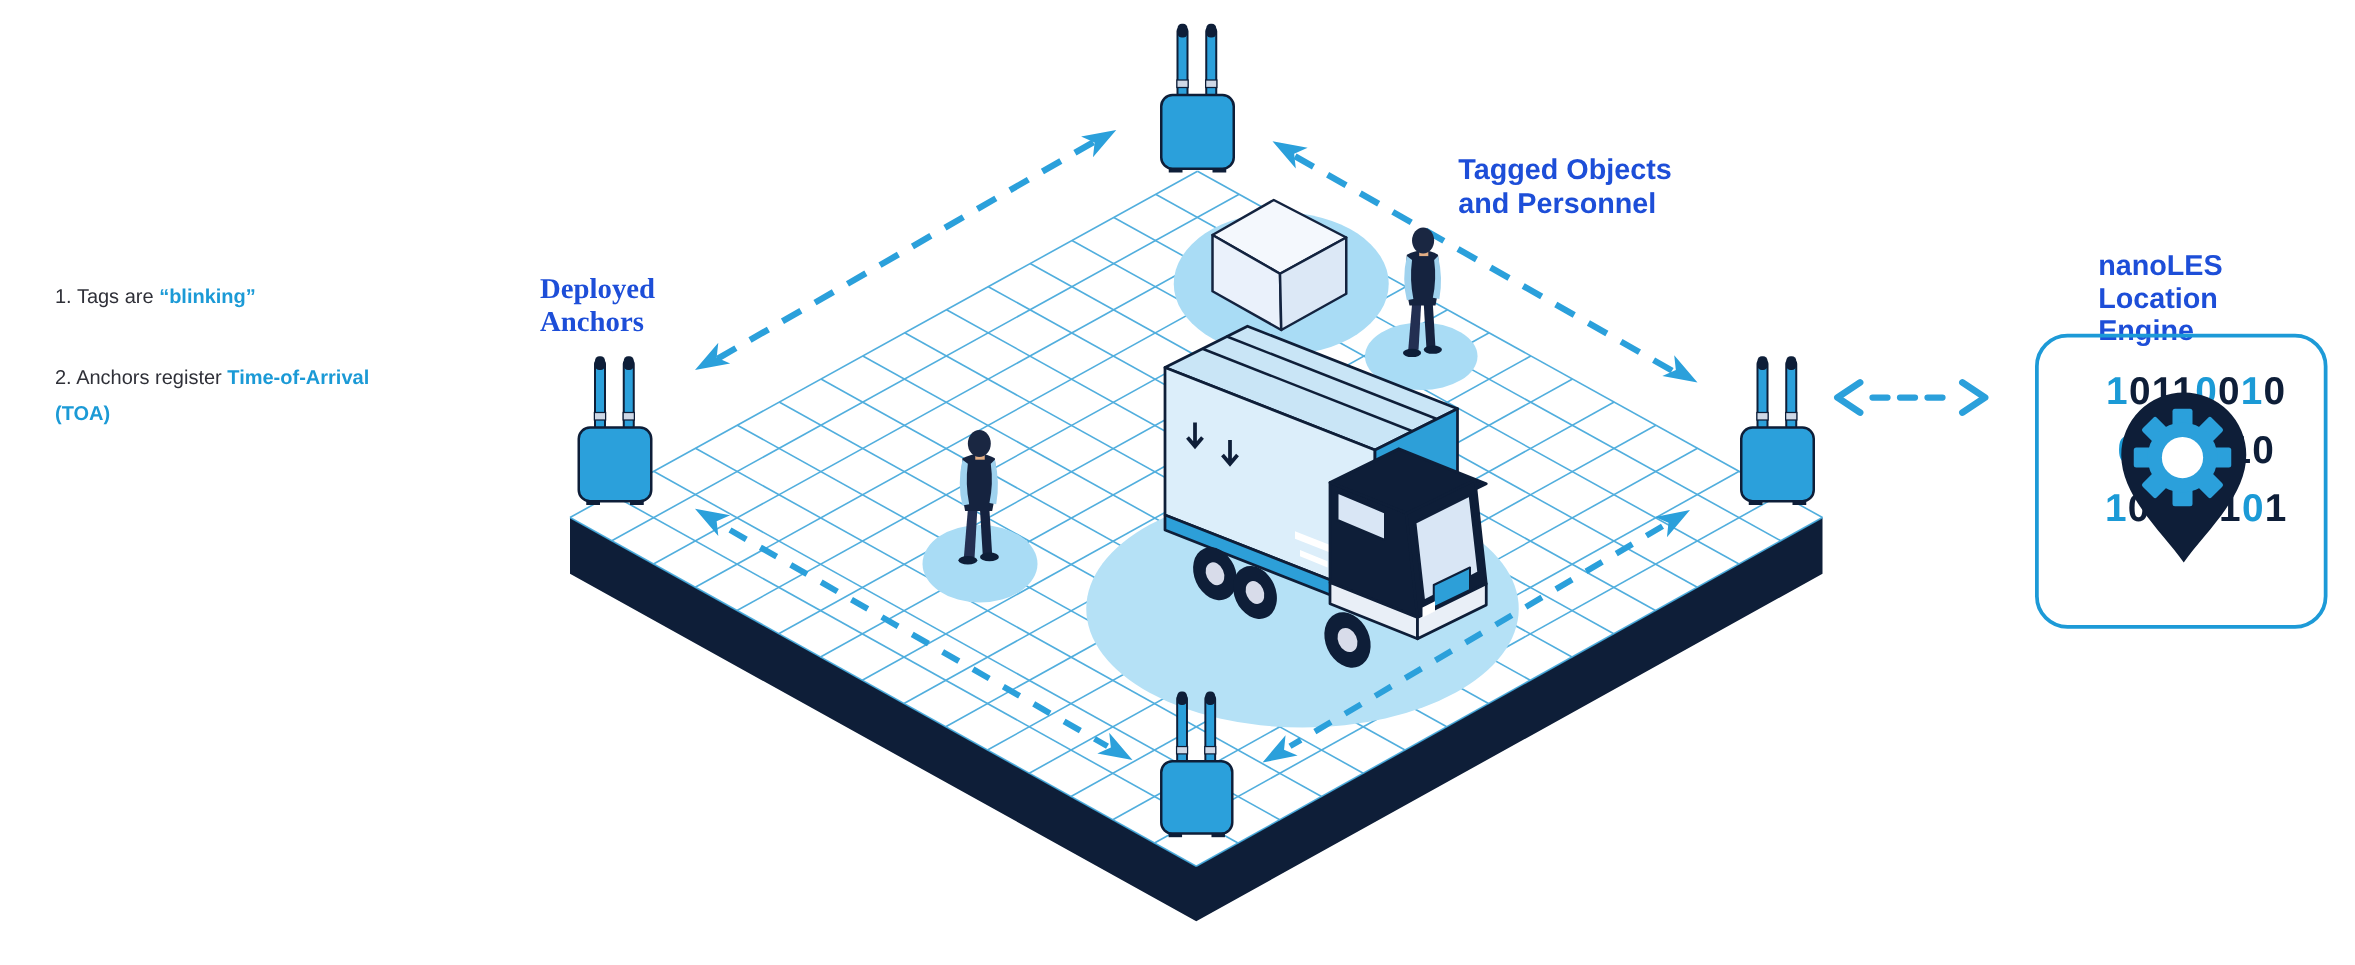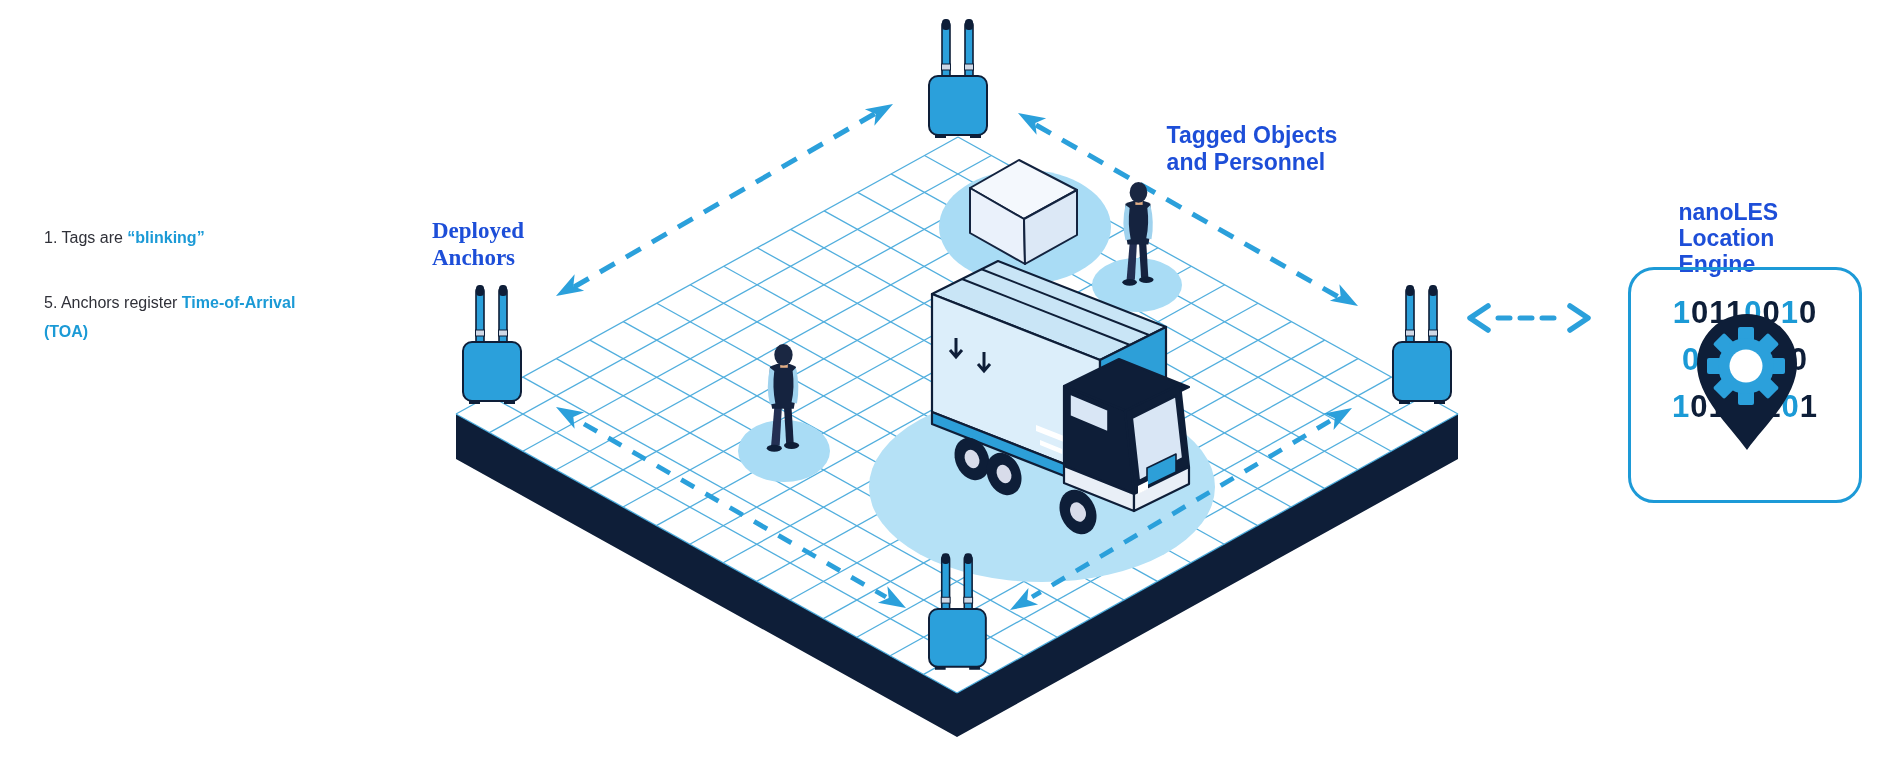--- a/index.html
+++ b/index.html
@@ -20,21 +20,21 @@
   .lbl-deployed{left:478px;top:217px;font-family:Liberation Serif, serif;}
   .lbl-tagged{left:1252px;top:122px;}
   .lbl-engine{left:1747px;top:199px;font-size:23px;line-height:26px;}
 
   
   .engine-box{position:absolute;left:1628px;top:267px;width:234px;height:236px;
               border:3.5px solid #1d9ad7;border-radius:26px;box-sizing:border-box;
               background:transparent;z-index:2;}
   .binary{position:absolute;left:1628px;top:289px;width:234px;z-index:3;
           text-align:center;font-weight:700;font-size:31px;line-height:47px;
-          letter-spacing:1px;}
+          letter-spacing:1px;padding-left:12px;}
   .brow{height:47px;}
   .bd-blue{color:#1b9ad6;}
   .bd-navy{color:#0e1e38;}
 </style>
 </head>
 <body>
 
 <svg class="scene" width="1884" height="772" viewBox="0 0 1884 772">
   <defs>
 
@@ -187,21 +187,21 @@
 
   <g stroke="#2ba0db" fill="none" stroke-linecap="round" stroke-linejoin="round">
     <line x1="1498" y1="318" x2="1562" y2="318" stroke-width="5" stroke-dasharray="12 10"></line>
     <path d="M1488,306 L1470,318 L1488,330" stroke-width="5.5"></path>
     <path d="M1570,306 L1588,318 L1570,330" stroke-width="5.5"></path>
   </g>
 </svg>
 
 <div class="steps">
     <div class="step"><span>1. Tags are </span><span class="accent">“blinking”</span></div>
-    <div class="step"><span>5. Anchors register </span><span class="accent">Time-of-Arrival (TOA)</span></div>
+    <div class="step"><span>2. Anchors register </span><span class="accent">Time-of-Arrival (TOA)</span></div>
   </div>
 
 <div class="lbl lbl-deployed">Deployed
 Anchors</div>
 <div class="lbl lbl-tagged">Tagged Objects
 and Personnel</div>
 <div class="lbl lbl-engine">nanoLES
 Location Engine</div>
 
 <div class="engine-box"></div>

